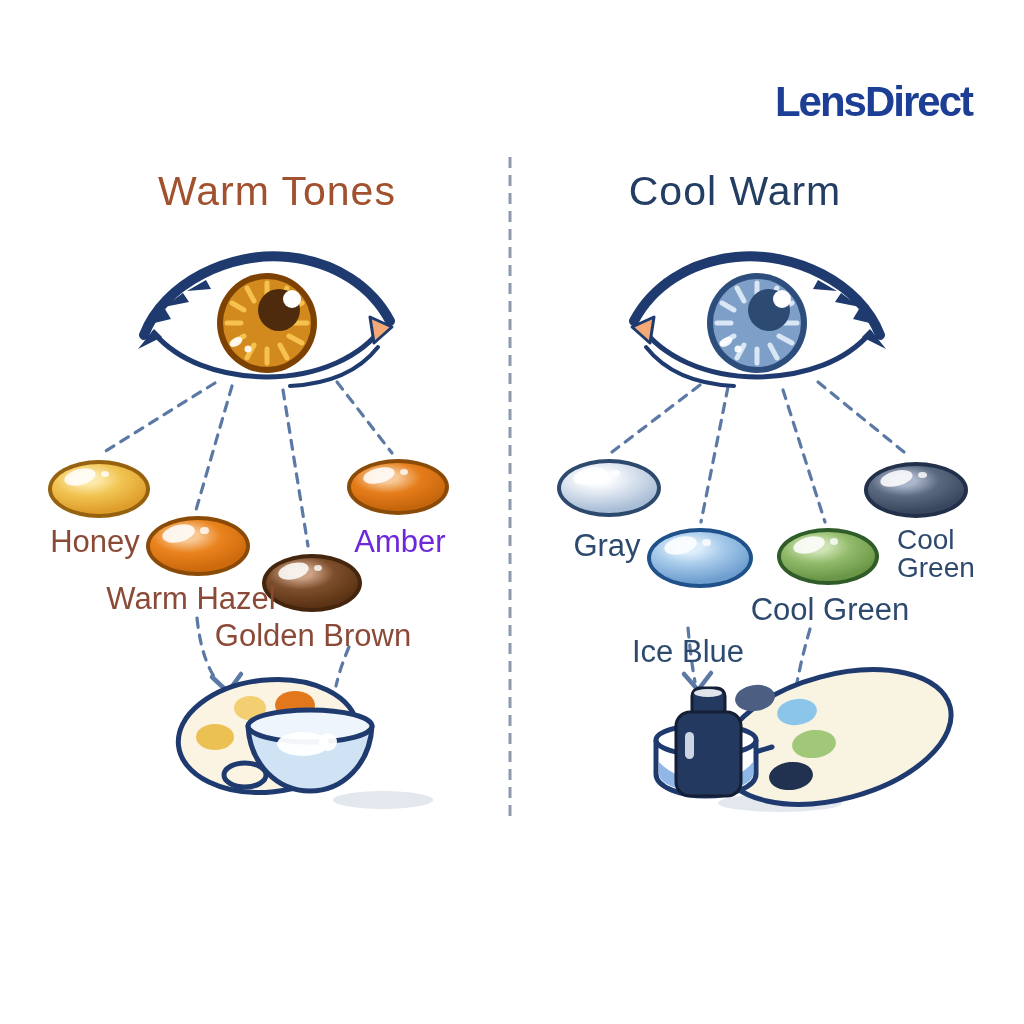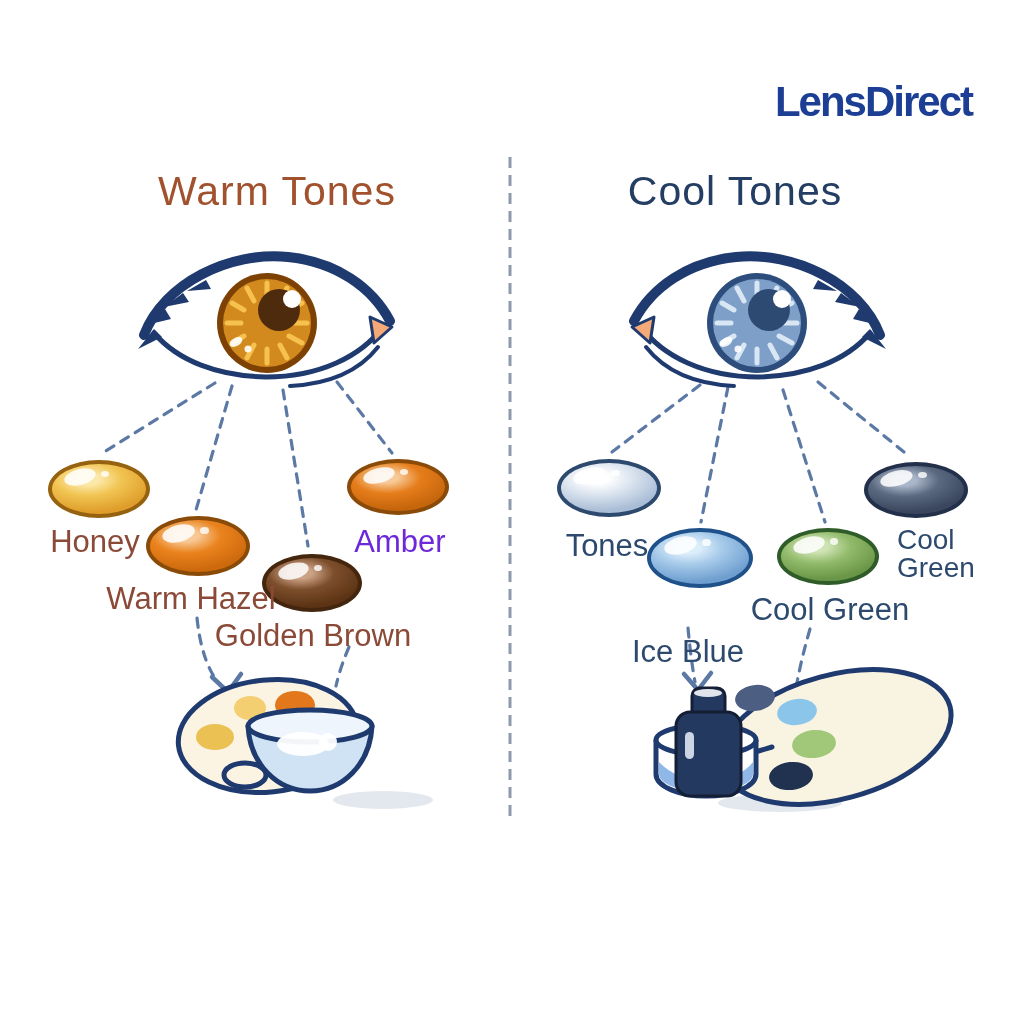--- a/index.html
+++ b/index.html
@@ -59,21 +59,21 @@
     <path class="head" d="M 212,677 L 228,692 L 241,674"></path>
     <g class="dash">
       <path d="M 688,628 Q 691,660 695,682"></path>
       <path d="M 810,629 Q 801,660 796,688"></path>
     </g>
     <path class="head" d="M 684,674 L 698,690 L 711,673"></path>
   </svg>
 
   <div class="logo" style="color: rgb(28, 62, 148);">LensDirect</div>
   <div class="title" style="left: 277px; color: rgb(161, 81, 45);">Warm Tones</div>
-  <div class="title" style="left: 735px; color: rgb(36, 62, 99);">Cool Tones</div>
+  <div class="title" style="left: 735px; color: rgb(36, 62, 99);">Cool Warm</div>
 
   <svg class="eye" style="left: 138px; top: 243px; --lid: #1e3a6e; --ring: #7d4203; --iris: #d28a1e; --tick: #f6c14c; --pupil: #4e2b0c; --duct: #f4a976;" width="258" height="152" viewBox="0 0 258 152">
     <defs>
         <clipPath id="clipL">
           <path d="M 12,86 C 38,38 98,12 152,18 C 198,24 232,48 248,80 C 230,112 186,132 126,132 C 72,131 36,114 12,86 Z"></path>
         </clipPath>
       </defs>
     <g clip-path="url(#clipL)">
       <circle cx="129" cy="80" r="50" class="f-ring"></circle>
       <circle cx="129" cy="80" r="44" class="f-iris"></circle>
@@ -160,21 +160,21 @@
   <div class="lbl" style="left: 95px; top: 524px; color: rgb(139, 74, 55);">Honey</div>
   <div class="lbl" style="left: 191px; top: 581px; color: rgb(139, 74, 55);">Warm Hazel</div>
   <div class="lbl" style="left: 313px; top: 618px; color: rgb(139, 74, 55); text-align: center;">Golden Brown</div>
   <div class="lbl" style="left: 400px; top: 524px; color: #6d28d9;">Amber</div>
 
   <div class="lens" style="left: 557px; top: 459px; width: 104px; height: 58px; --light: #ffffff; --main: #dbe4ef; --dark: #a9bdd6; --outline: #2d4a6e;"></div>
   <div class="lens" style="left: 647px; top: 528px; width: 106px; height: 60px; --light: #ddeefb; --main: #a5c9e9; --dark: #6f9fd0; --outline: #1f518a;"></div>
   <div class="lens" style="left: 777px; top: 528px; width: 102px; height: 57px; --light: #cfe3b4; --main: #92bb6b; --dark: #6a9747; --outline: #2f5c28;"></div>
   <div class="lens" style="left: 864px; top: 462px; width: 104px; height: 56px; --light: #aab6c9; --main: #5a6880; --dark: #39465e; --outline: #22304a;"></div>
 
-  <div class="lbl" style="left: 607px; top: 528px; color: rgb(45, 74, 110);">Tones</div>
+  <div class="lbl" style="left: 607px; top: 528px; color: rgb(45, 74, 110);">Gray</div>
   <div class="lbl" style="left: 688px; top: 592px; color: rgb(45, 74, 110); margin-top: 42px;">Ice Blue</div>
   <div class="lbl" style="left: 830px; top: 592px; color: rgb(45, 74, 110);">Cool Green</div>
   <div class="lbl two" style="left: 897px; top: 526px; color: rgb(45, 74, 110);">Cool Green</div>
 
   <svg class="scene" style="left: 165px; top: 648px; --lid: #1e3a6e; --pal: #fbf4e3; --d0: #ecc154; --d1: #f3cf72; --d2: #e2771c; --bowl: #cfe3f5; --rim: #eef5fc;" width="300" height="175" viewBox="0 0 300 175">
     <ellipse cx="218" cy="152" rx="50" ry="9" fill="#e3e7ee"></ellipse>
     <g>
       <ellipse cx="103" cy="88" rx="90" ry="56" transform="rotate(-6 103 88)" style="fill:var(--pal);stroke:var(--lid);stroke-width:5"></ellipse>
       <ellipse cx="50" cy="89" rx="19" ry="13" style="fill:var(--d0)"></ellipse>
       <ellipse cx="85" cy="60" rx="16" ry="12" style="fill:var(--d1)"></ellipse>

